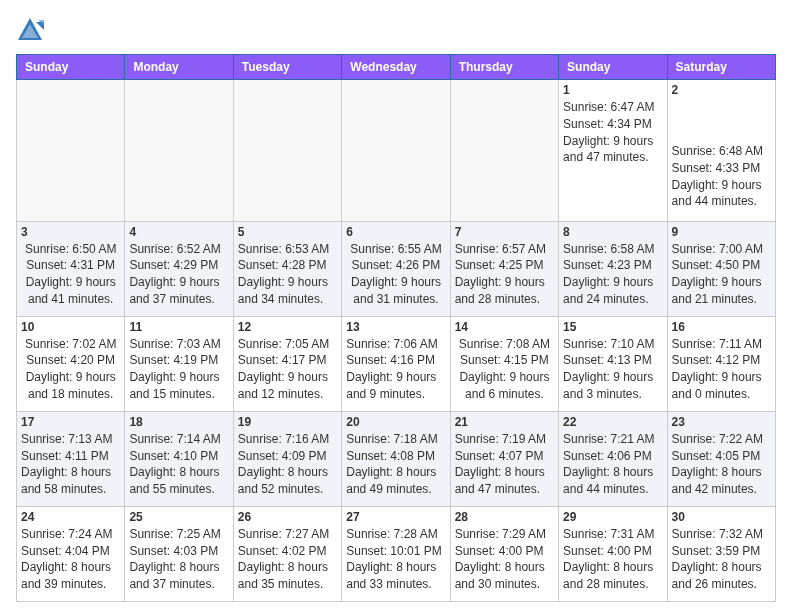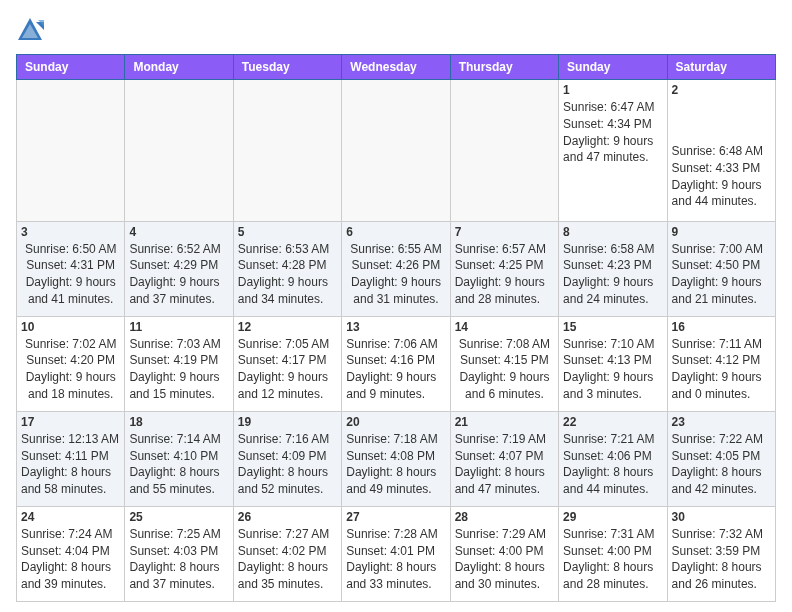--- a/index.html
+++ b/index.html
@@ -242,21 +242,21 @@
           <td>
             <span class="day-num">16</span>
             <div class="day-info" style="white-space: pre-line;">Sunrise: 7:11 AM
 Sunset: 4:12 PM
 Daylight: 9 hours and 0 minutes.</div>
           </td>
         </tr>
         <tr>
           <td class="shaded">
             <span class="day-num">17</span>
-            <div class="day-info" style="white-space: pre-line;">Sunrise: 12:13 AM
+            <div class="day-info" style="white-space: pre-line;">Sunrise: 7:13 AM
 Sunset: 4:11 PM
 Daylight: 8 hours and 58 minutes.</div>
           </td>
           <td class="shaded">
             <span class="day-num">18</span>
             <div class="day-info" style="white-space: pre-line;">Sunrise: 7:14 AM
 Sunset: 4:10 PM
 Daylight: 8 hours and 55 minutes.</div>
           </td>
           <td class="shaded">
@@ -305,21 +305,21 @@
           </td>
           <td>
             <span class="day-num">26</span>
             <div class="day-info" style="white-space: pre-line;">Sunrise: 7:27 AM
 Sunset: 4:02 PM
 Daylight: 8 hours and 35 minutes.</div>
           </td>
           <td>
             <span class="day-num">27</span>
             <div class="day-info" style="white-space: pre-line;">Sunrise: 7:28 AM
-Sunset: 4:01 PM
+Sunset: 10:01 PM
 Daylight: 8 hours and 33 minutes.</div>
           </td>
           <td>
             <span class="day-num">28</span>
             <div class="day-info" style="white-space: pre-line;">Sunrise: 7:29 AM
 Sunset: 4:00 PM
 Daylight: 8 hours and 30 minutes.</div>
           </td>
           <td>
             <span class="day-num">29</span>

